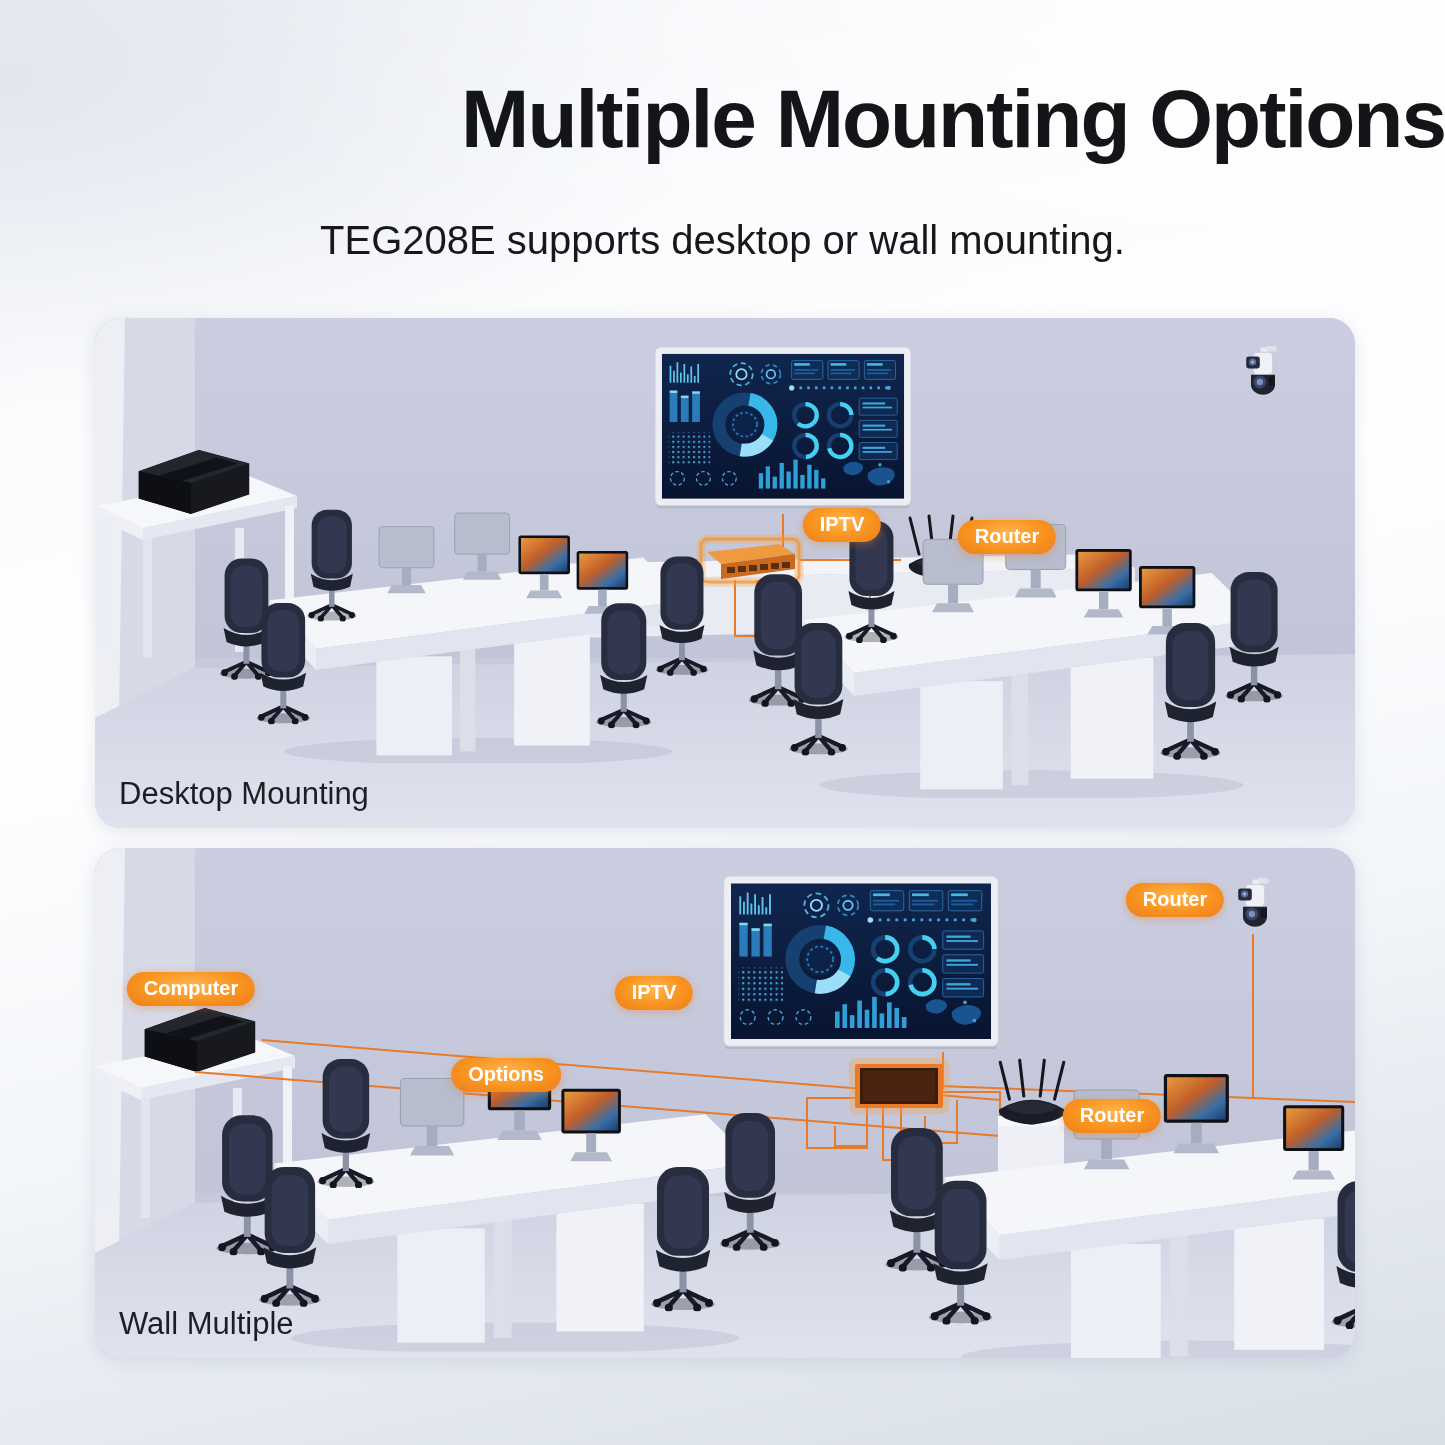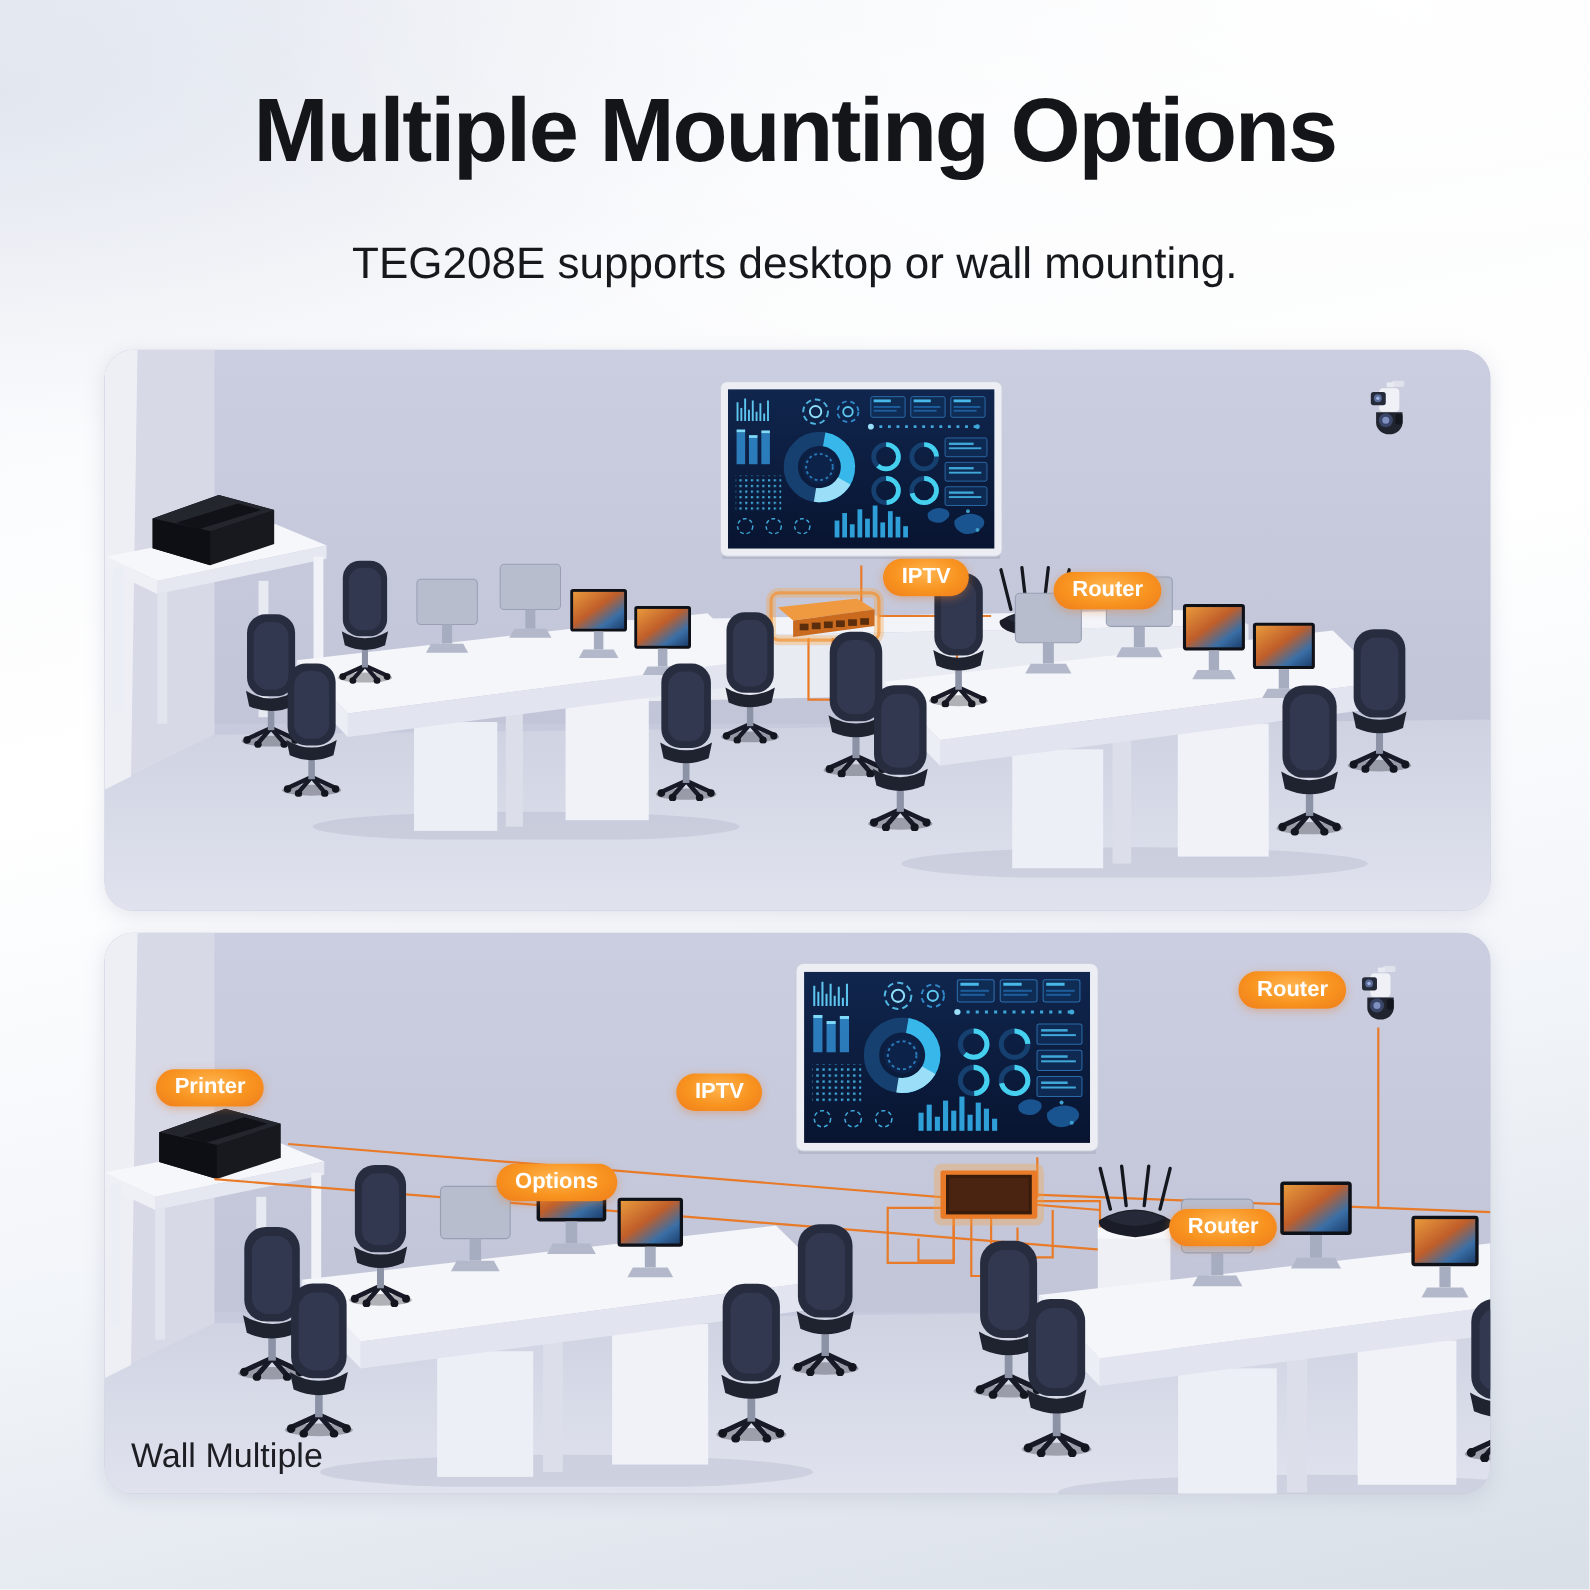--- a/index.html
+++ b/index.html
@@ -7,21 +7,21 @@
     width:1445px;height:1445px;overflow:hidden;
     font-family:"Liberation Sans","DejaVu Sans",sans-serif;
     background:
       radial-gradient(120% 55% at 88% 0%, rgba(255,255,255,.95), rgba(255,255,255,0) 60%),
       radial-gradient(90% 40% at 0% 6%, rgba(214,220,232,.55), rgba(255,255,255,0) 55%),
       linear-gradient(168deg,#eef1f6 0%,#f9fafc 18%,#ffffff 42%,#f2f5f9 68%,#e3e8ef 86%,#d9dfe7 100%);
   }
   .page{position:relative;width:1445px;height:1445px;}
   .page-title{
     position:absolute;top:72px;left:0;width:100%;margin:0;
-    text-align:center;font-size:82px;font-weight:700;letter-spacing:-2px;color:#141519;
+    text-align:right;font-size:82px;font-weight:700;letter-spacing:-2px;color:#141519;
   }
   .page-subtitle{
     position:absolute;top:218px;left:0;width:100%;margin:0;
     text-align:center;font-size:40px;font-weight:400;color:#17181c;
   }
   .panel{
     position:absolute;left:95px;width:1260px;height:510px;
     border-radius:26px;overflow:hidden;background:#c7cadc;
     box-shadow:0 4px 18px rgba(120,130,160,.18);
   }
@@ -339,20 +339,21 @@
         <use href="#sym-chair" x="-52" y="16" width="76" height="128"></use>
         <use href="#sym-chair" x="-14" y="62" width="76" height="128"></use>
         <use href="#sym-chair" x="40" y="-34" width="68" height="118"></use>
         <use href="#sym-chair" x="336" y="62" width="78" height="132"></use>
         <use href="#sym-chair" x="398" y="14" width="74" height="126"></use>
       </g>
     </svg>
 
     <div class="badge" id="b1-iptv">IPTV</div>
     <div class="badge" id="b1-router">Router</div>
+    <div class="caption">Desktop Mounting</div>
   </section>
 
   <section class="panel panel-2">
     <svg class="scene" viewBox="0 0 1260 510" preserveAspectRatio="none">
 
       <rect x="0" y="0" width="1260" height="345" fill="url(#gwall)"></rect>
       <polygon points="0,0 100,0 100,355 0,405" fill="#d7d9e7"></polygon>
       <polygon points="0,0 30,0 24,400 0,420" fill="#edeff5"></polygon>
       <polygon points="0,405 100,355 1260,340 1260,510 0,510" fill="url(#gfloor)"></polygon>
 
@@ -406,21 +407,21 @@
         <use href="#sym-monback" x="118" y="-16" width="66" height="76"></use>
         <use href="#sym-monfront" x="196" y="-30" width="66" height="76"></use>
         <use href="#sym-monfront" x="300" y="-4" width="62" height="74"></use>
         <use href="#sym-chair" x="-52" y="16" width="76" height="128"></use>
         <use href="#sym-chair" x="-14" y="62" width="76" height="128"></use>
         <use href="#sym-chair" x="336" y="62" width="78" height="132"></use>
         <use href="#sym-chair" x="398" y="14" width="74" height="126"></use>
       </g>
     </svg>
 
-    <div class="badge" id="b2-printer">Printer</div>
+    <div class="badge" id="b2-printer">Computer</div>
     <div class="badge" id="b2-computer">Options</div>
     <div class="badge" id="b2-iptv">IPTV</div>
     <div class="badge" id="b2-camera">Router</div>
     <div class="badge" id="b2-router">Router</div>
     <div class="caption">Wall Multiple</div>
   </section>
 
 </div>
 
 </body></html>

